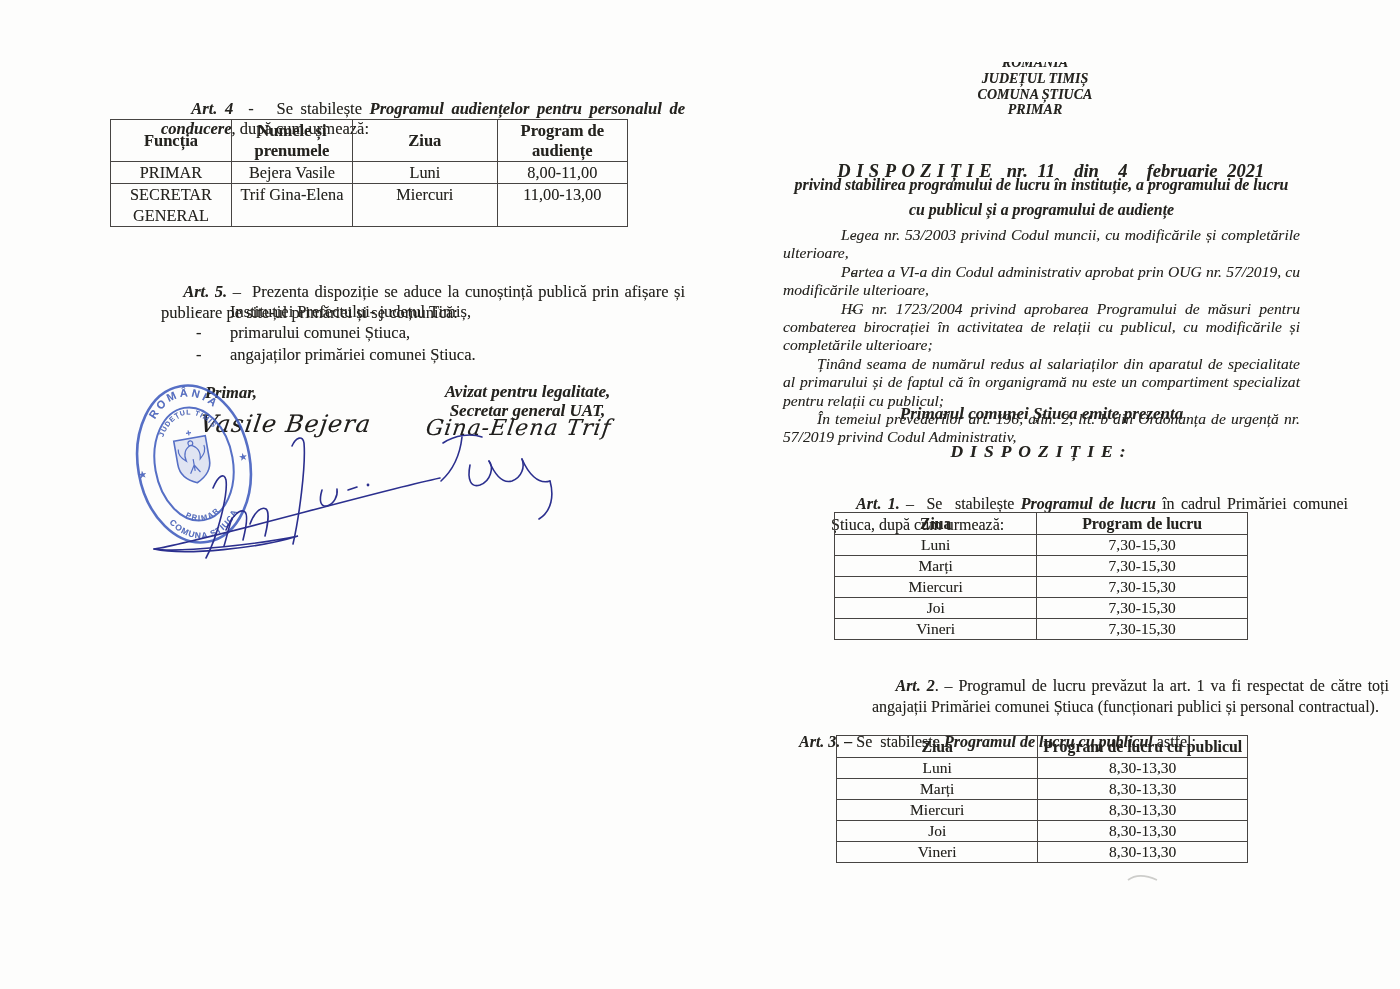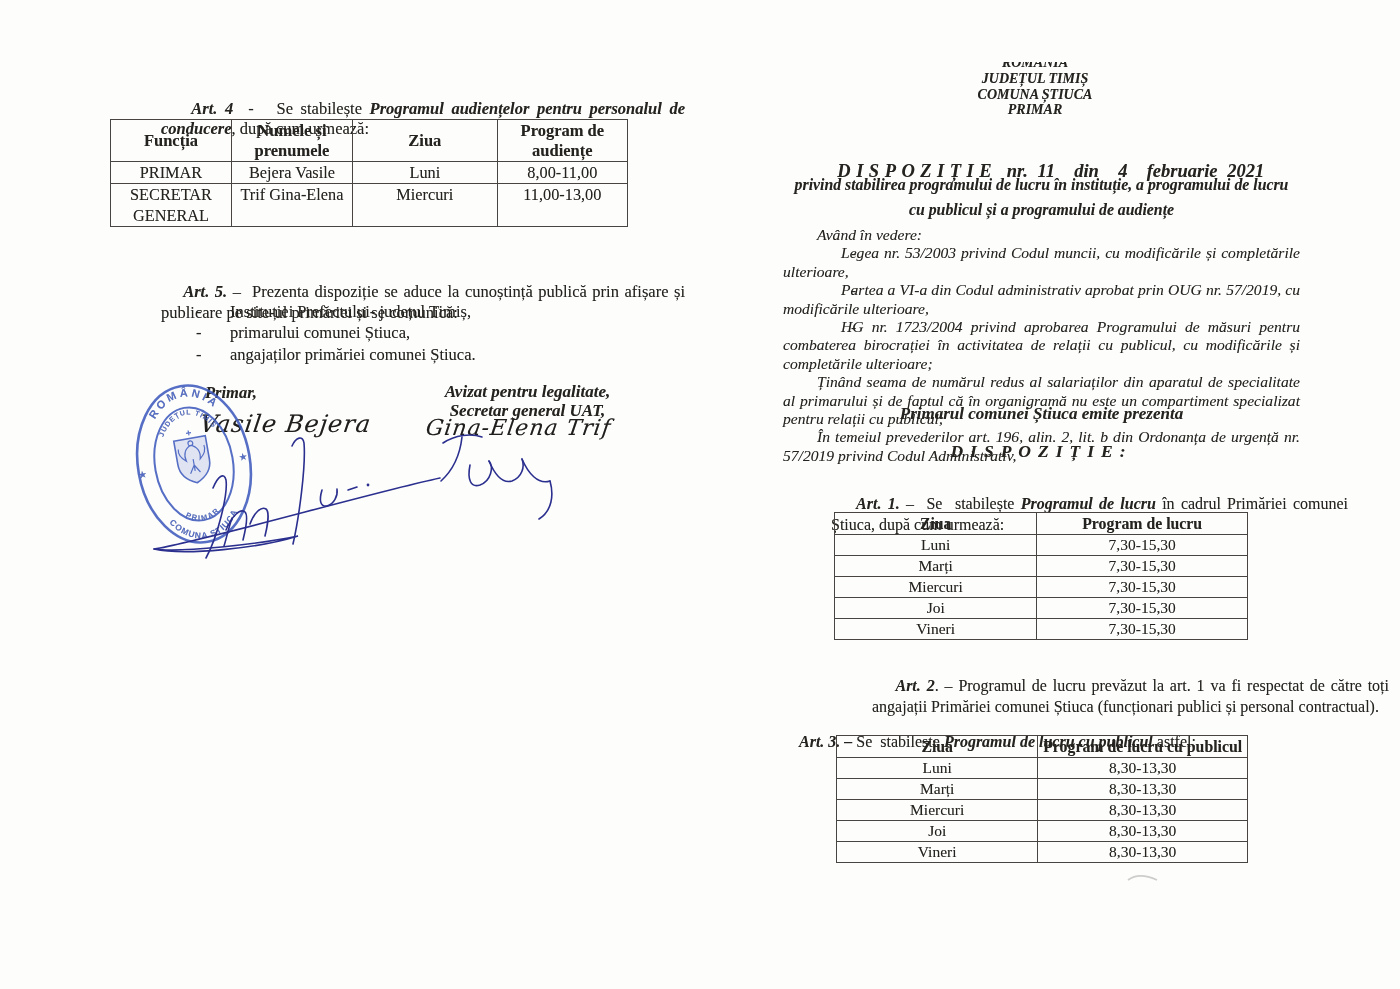--- a/index.html
+++ b/index.html
@@ -199,21 +199,20 @@
     <p>PRIMAR</p>
   </div>
 
   <p id="right-title" class="abs c bi pre">
     <span class="ls-title">DISPOZIȚIE</span><span class="title-rest"> nr. 11  din  4  februarie 2021</span>
   </p>
 
   <p id="right-subtitle" class="abs c bi">privind stabilirea programului de lucru în instituție, a programului de lucru cu publicul și a programului de audiențe</p>
 
   <div id="right-preamble" class="abs">
-    <p class="cite"><span>Având în vedere:</span></p>
     <div>
         <p class="cite"><span class="cdash">-</span><span>Legea nr. 53/2003 privind Codul muncii, cu modificările și completările ulterioare,</span></p>
         <p class="cite"><span class="cdash">-</span><span>Partea a VI-a din Codul administrativ aprobat prin OUG nr. 57/2019, cu modificările ulterioare,</span></p>
         <p class="cite"><span class="cdash">-</span><span>HG nr. 1723/2004 privind aprobarea Programului de măsuri pentru combaterea birocrației în activitatea de relații cu publicul, cu modificările și completările ulterioare;</span></p>
       </div>
     <p class="cite"><span>Ținând seama de numărul redus al salariaților din aparatul de specialitate al primarului și de faptul că în organigramă nu este un compartiment specializat pentru relații cu publicul;</span></p>
     <p class="cite"><span>În temeiul prevederilor art. 196, alin. 2, lit. b din Ordonanța de urgență nr. 57/2019 privind Codul Administrativ,</span></p>
   </div>
 
   <p id="right-heading" class="abs c bi">DISPOZIȚIE:</p>

